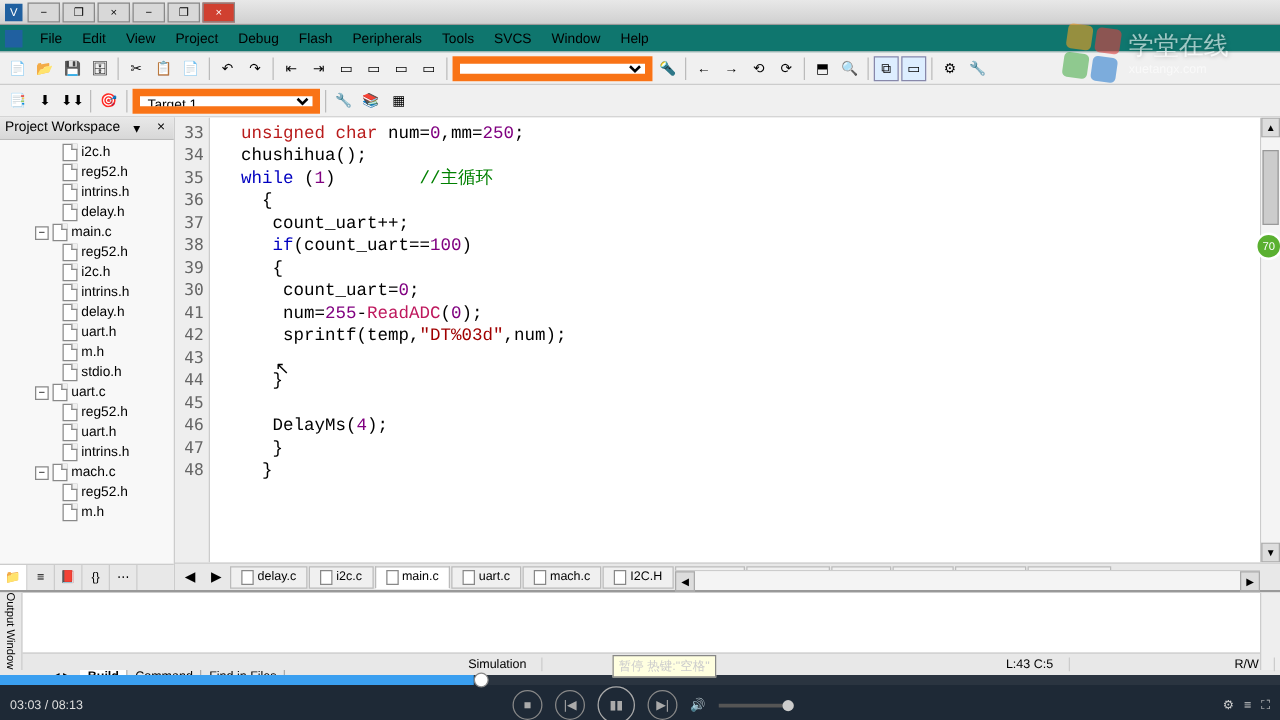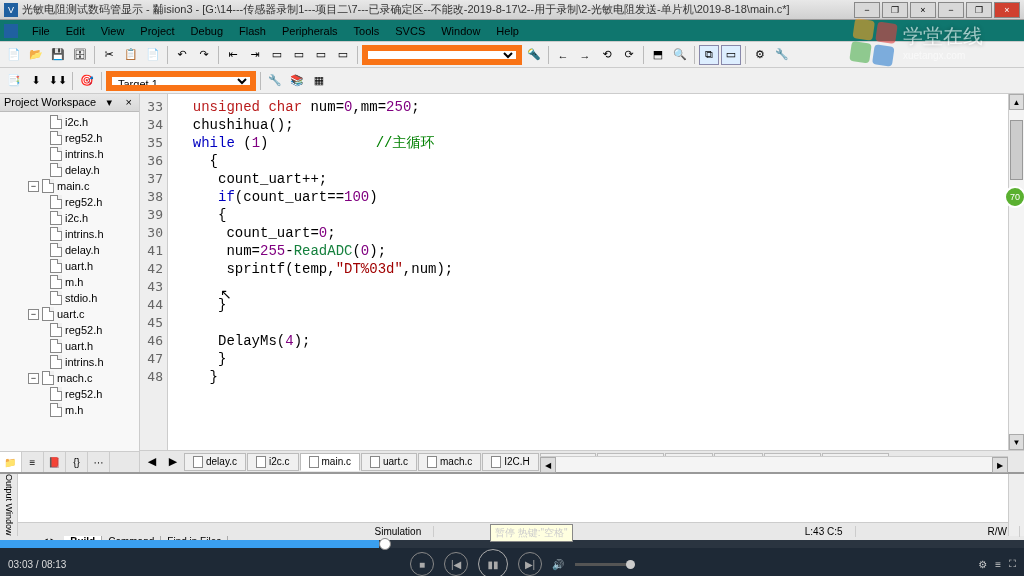--- a/index.html
+++ b/index.html
@@ -30,24 +30,24 @@
 .ws-tabs { display: flex; border-top: 1px solid #ccc; background: #e8e8e8; }
 .ws-tab { width: 22px; height: 20px; border-right: 1px solid #ccc; display:flex; align-items:center; justify-content:center; font-size:10px; cursor:pointer; }
 .ws-tab.active { background: #fff; }
 .editor-area { flex: 1; display: flex; flex-direction: column; background: #fff; position: relative; }
 .code-container { flex: 1; display: flex; overflow: hidden; }
 .gutter { width: 28px; background: #eee; border-right: 1px solid #ccc; color: #666; font-family: Consolas, monospace; font-size: 13px; padding-top: 4px; text-align: right; padding-right: 4px; }
 .gutter div { height: 18px; line-height: 18px; }
 .code { flex: 1; font-family: Consolas, "Courier New", monospace; font-size: 14px; padding: 4px 8px; line-height: 18px; white-space: pre; overflow:auto; position:relative; }
 .kw { color: #0000c0; }
 .ty { color: #b91c1c; }
-.cm { color: #008000; margin-left: 40px; }
+.cm { color: #008000; }
 .st { color: #a00000; }
 .nm { color: #800080; }
-.fn { color: #15803d; }
+.fn { color: #be185d; }
 .scroll-v { width: 16px; background: #eee; border-left: 1px solid #ccc; display:flex; flex-direction:column; }
 .scroll-btn { height:16px; background:#ddd; border:1px solid #aaa; font-size:8px; display:flex; align-items:center; justify-content:center; }
 .scroll-track { flex:1; background:#f4f4f4; position:relative; }
 .scroll-thumb { position:absolute; left:1px; right:1px; top:10px; height:60px; background:#ccc; border:1px solid #999; }
 .file-tabs { height: 22px; border-top: 1px solid #ccc; background: #e8e8e8; display: flex; align-items: center; padding: 0 2px; gap: 1px; overflow:hidden; }
 .file-tab { padding: 2px 8px; background: #f0f0f0; border: 1px solid #bbb; font-size: 10px; cursor:pointer; display:flex; align-items:center; gap:3px; }
 .file-tab.active { background: #fff; border-bottom-color:#fff; }
 .file-tab-icon { width:10px; height:12px; background:#fff; border:1px solid #888; display:inline-block; }
 .output-area { height: 50px; border-top: 2px solid #999; background: #fff; display:flex; flex-direction:column; }
 .output-body { flex:1; display:flex; }
@@ -77,21 +77,20 @@
 .side-badge { position:absolute; right:-2px; top:186px; width:22px; height:22px; background:#5ab030; border-radius:50%; border:2px solid #fff; font-size:9px; color:#fff; display:flex; align-items:center; justify-content:center; }
 .vol-track { width:60px; height:3px; background:#555; position:relative; }
 .vol-thumb { position:absolute; right:0; top:-3px; width:9px; height:9px; background:#ccc; border-radius:50%; }
 .cursor-arrow { position:absolute; pointer-events:none; font-size:14px; color:#000; }
 </style>
 </head>
 <body>
 
 <div class="titlebar">
   <span class="titlebar-icon">V</span>
-  <span class="titlebar-text">光敏电阻测试数码管显示 - 黼ision3 - [G:\14---传感器录制1---项目二\7---已录确定区--不能改-2019-8-17\2--用于录制\2-光敏电阻发送-单片机\2019-8-18\main.c*]</span>
   <div class="win-controls">
     <div class="win-btn">−</div>
     <div class="win-btn">❐</div>
     <div class="win-btn">×</div>
     <div class="win-btn">−</div>
     <div class="win-btn">❐</div>
     <div class="win-btn close">×</div>
   </div>
 </div>
 

